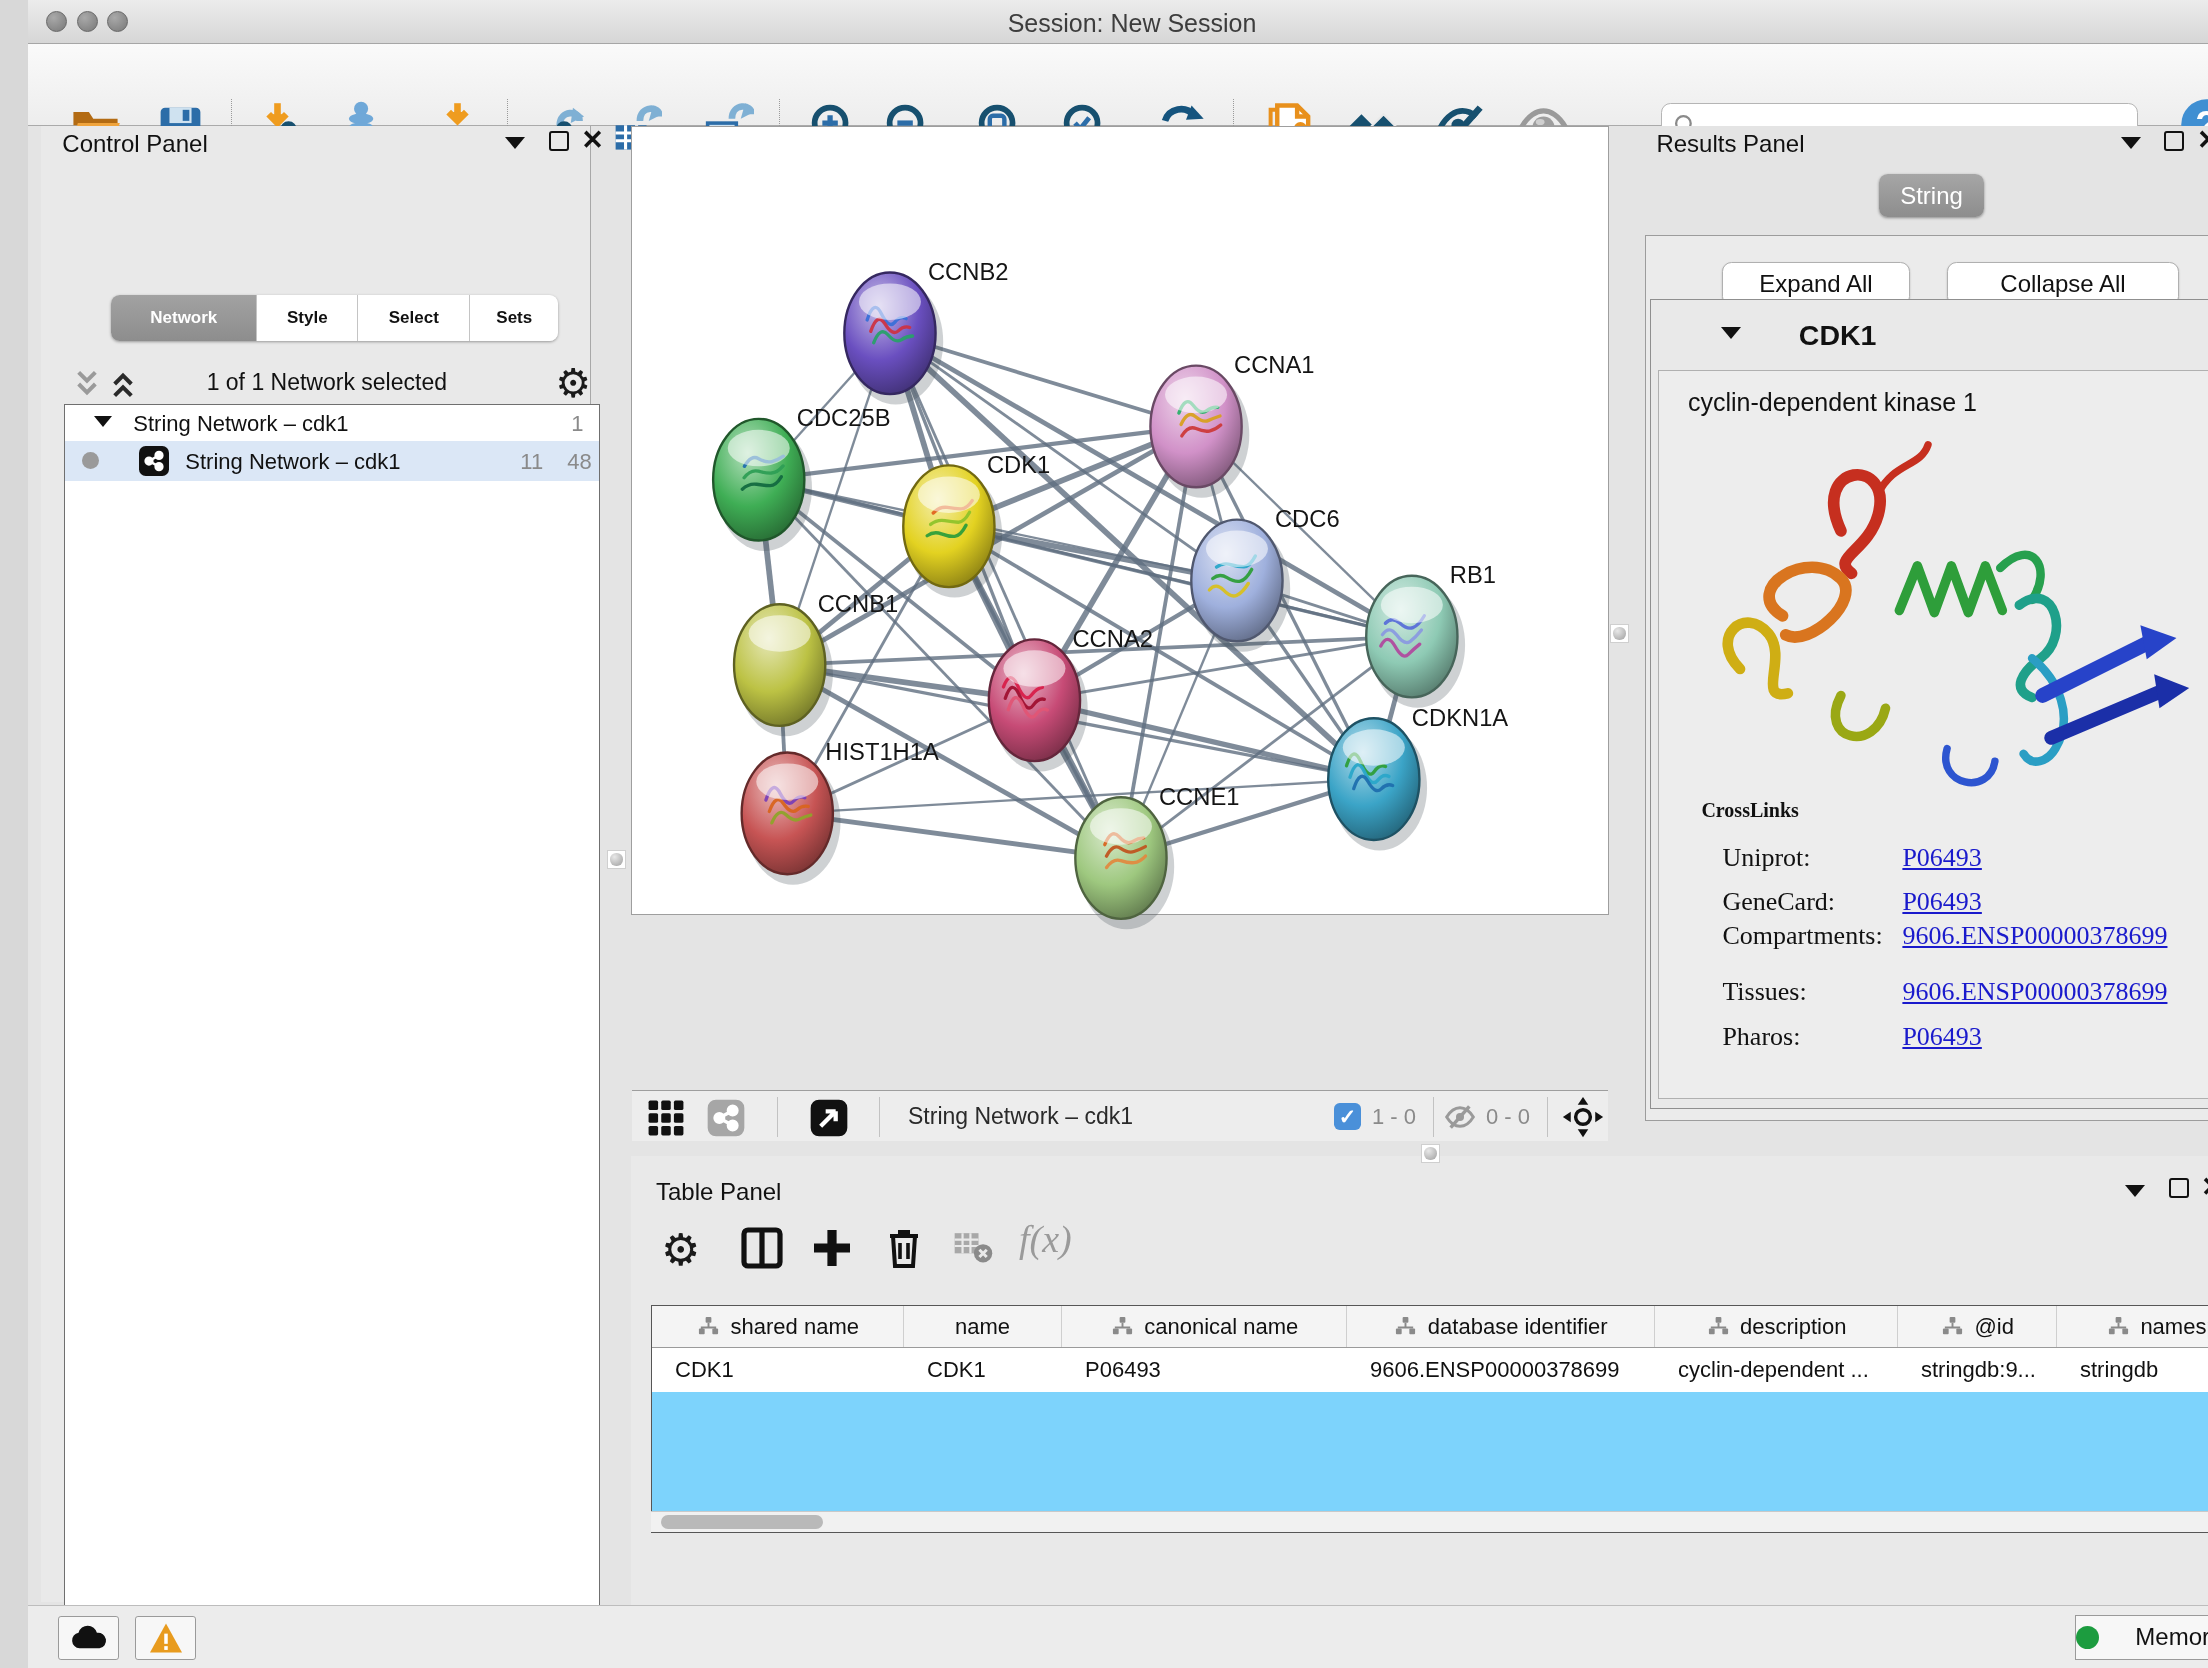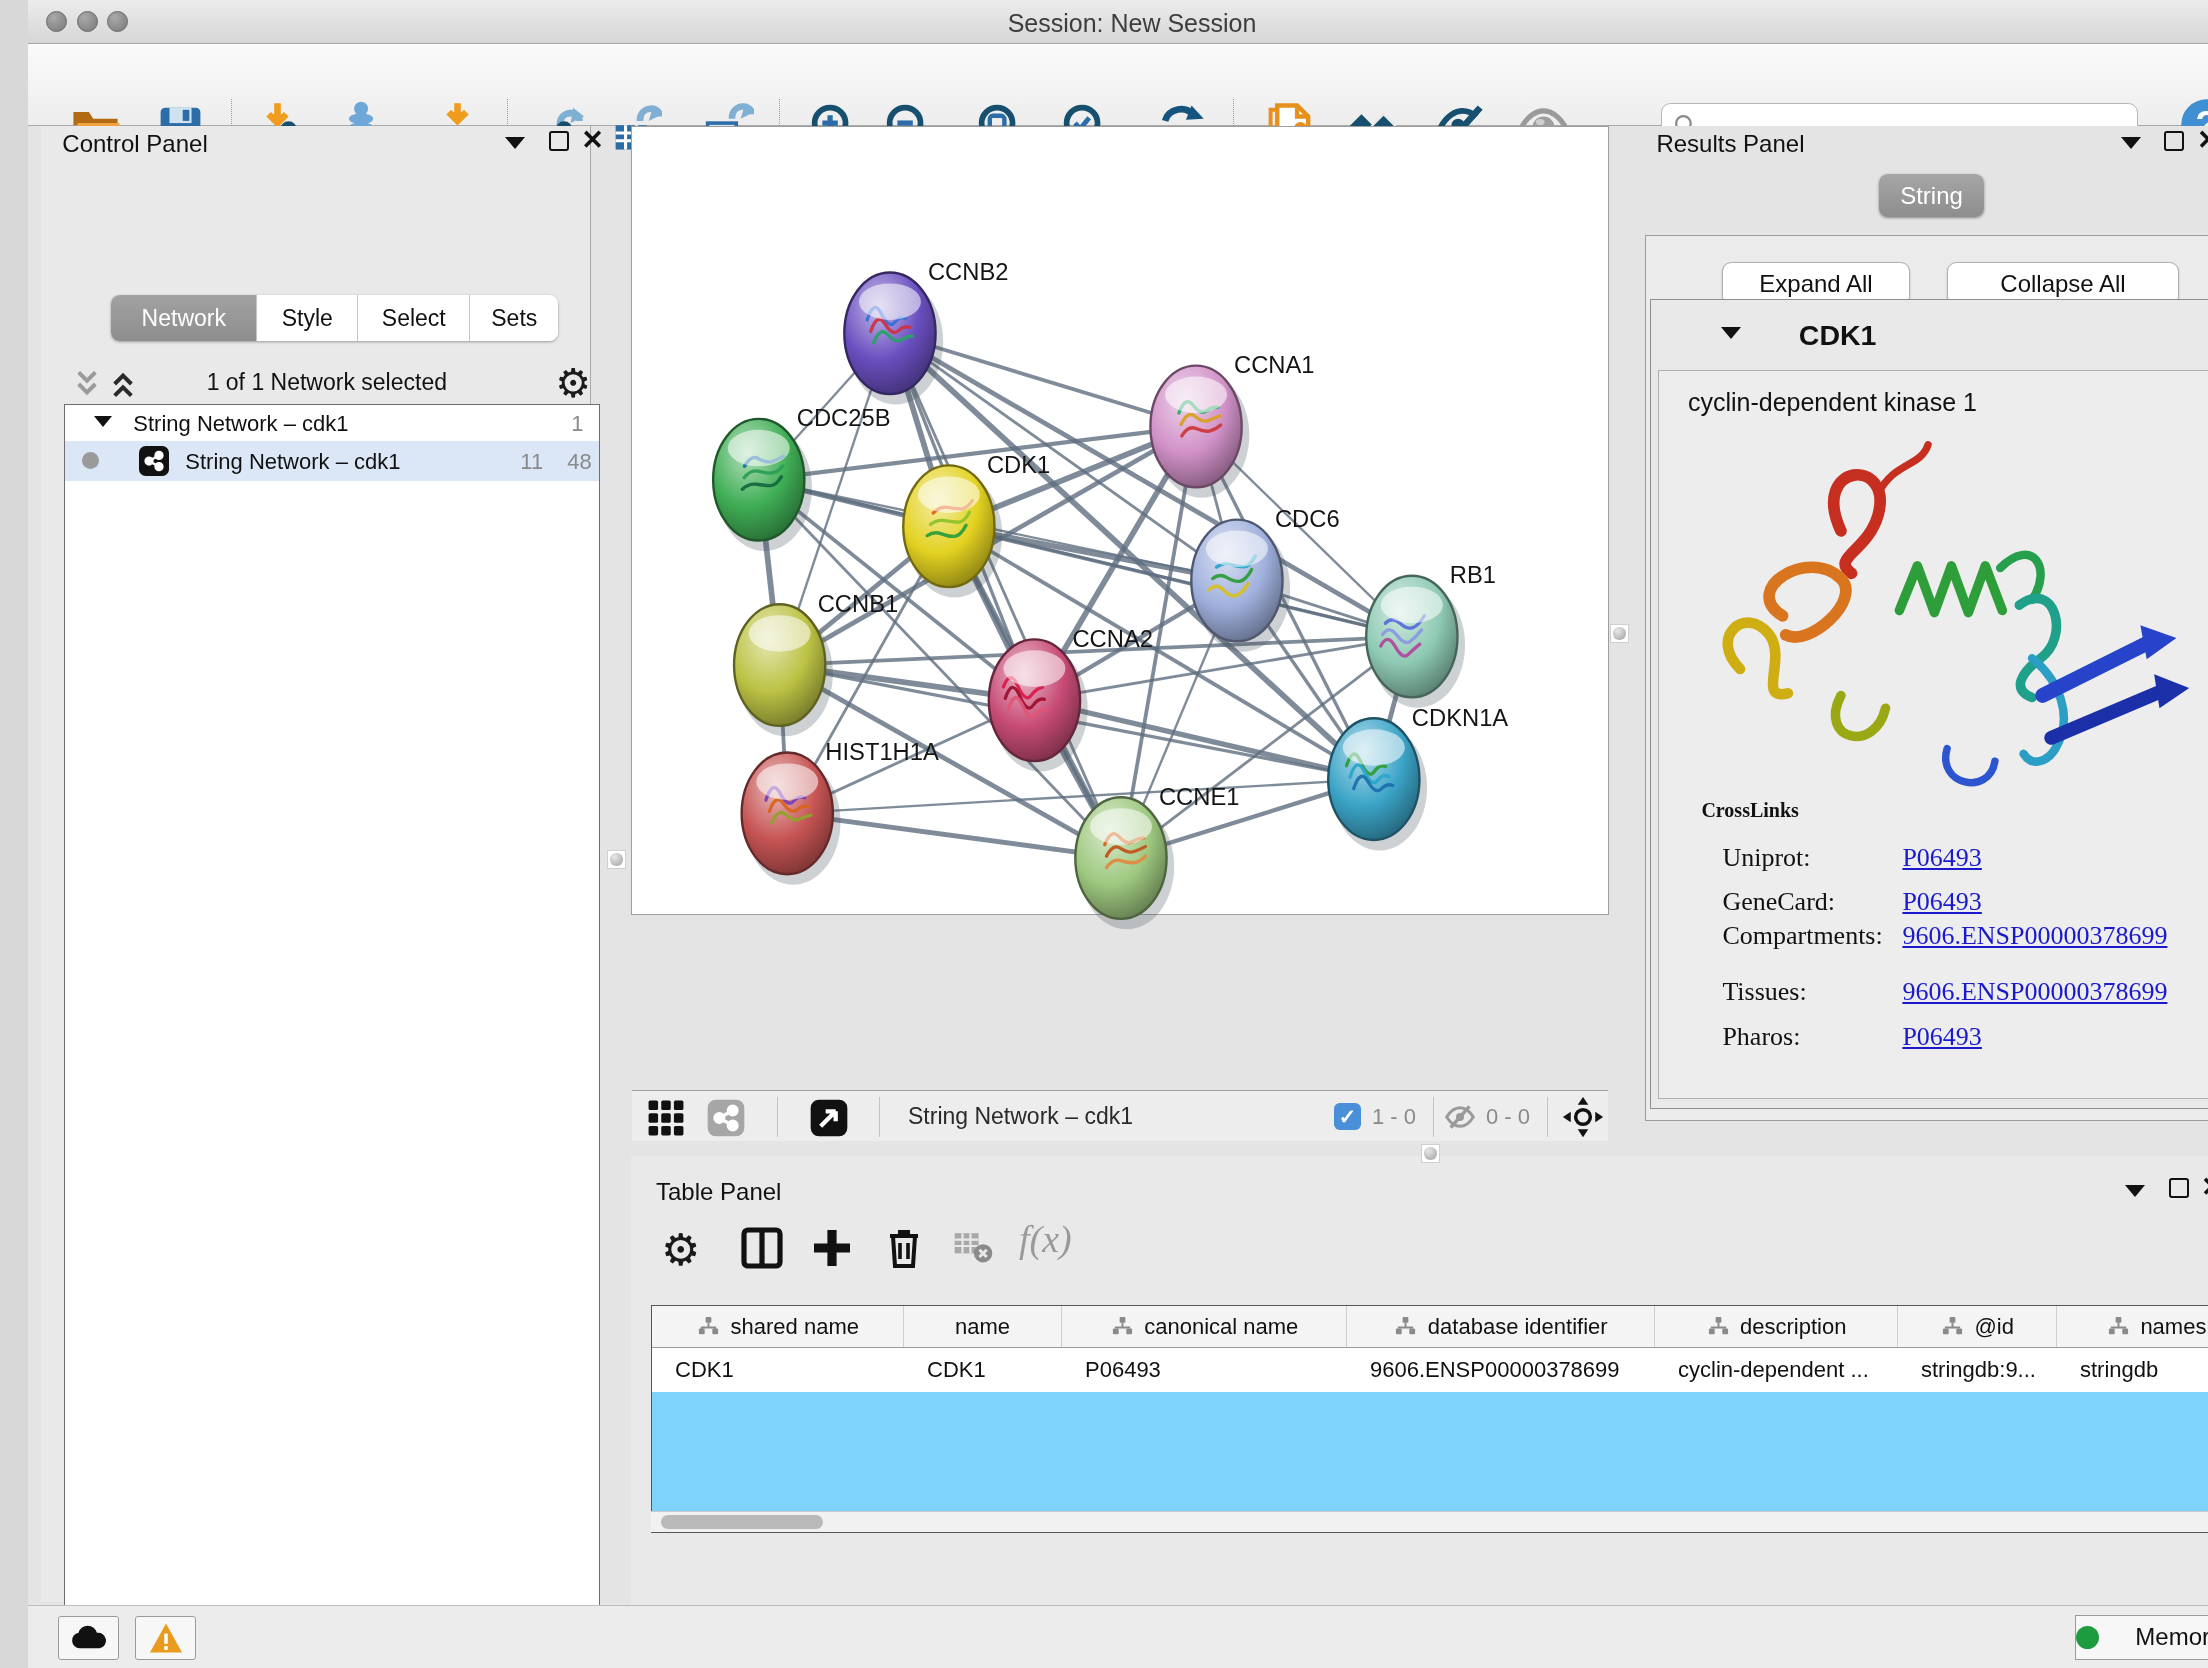--- a/index.html
+++ b/index.html
@@ -32,22 +32,22 @@
   .ph-tri{display:inline-block;width:0;height:0;border-left:10.5px solid transparent;
     border-right:10.5px solid transparent;border-top:12.4px solid #111;}
   .ph-box{display:inline-block;width:20px;height:20px;border:2.9px solid #111;border-radius:2.9px;}
   .ph-x{font-size:27px;font-weight:bold;color:#111;line-height:19px;}
 
   
   #control-panel{position:absolute;left:13.3px;top:126px;width:550px;height:1476px;
     background:#e9e9e9;border-right:1.9px solid #a8a8a8;}
   .seg-tabs{position:absolute;display:flex;border-radius:8.6px;
     box-shadow:0 1px 2.9px rgba(0,0,0,.35);overflow:hidden;}
-  .seg-tab{background:#fff;color:#111;font-size:23px;display:flex;align-items:center;
-    justify-content:center;border-right:1px solid #c4c4c4;}
+  .seg-tab{background:#fff;color:#111;font-size:17px;display:flex;align-items:center;
+    justify-content:center;border-right:1px solid #c4c4c4;font-weight:bold;}
   .seg-tab:last-child{border-right:none;}
   .seg-tab.sel{background:linear-gradient(#a2a2a2,#8d8d8d);color:#fff;}
   #cp-tabs{left:70px;top:169px;height:46px;}
   #cp-gearrow{position:absolute;left:23px;top:240px;width:525px;height:36px;}
   #cp-status{position:absolute;left:0;right:0;text-align:center;font-size:23px;color:#111;}
   #cp-listbox{position:absolute;left:23px;top:278px;width:536px;height:1301px;
     background:#fff;border:1.9px solid #6f6f6f;}
   .tree-row{position:absolute;left:0;width:100%;height:34px;font-size:22px;color:#111;}
   .tree-count{position:absolute;color:#8a8a8a;}
   #tree-row2{background:#dbe7f6;}

